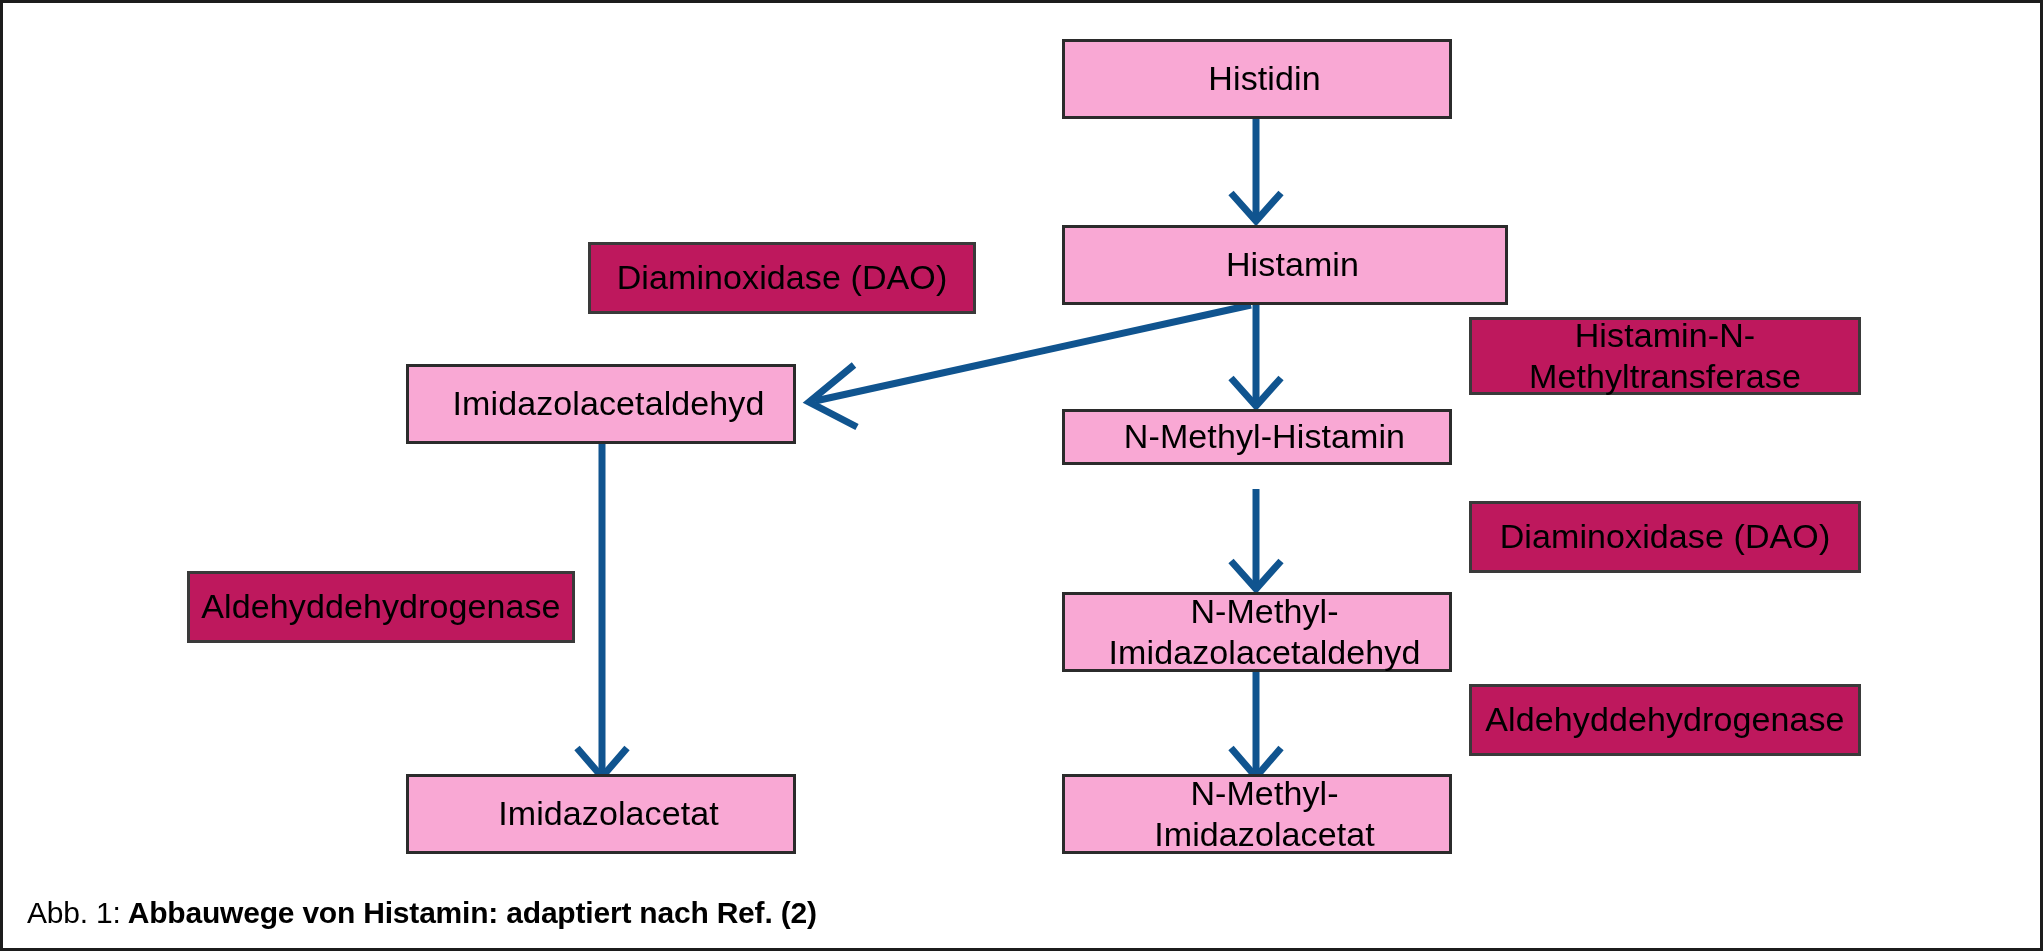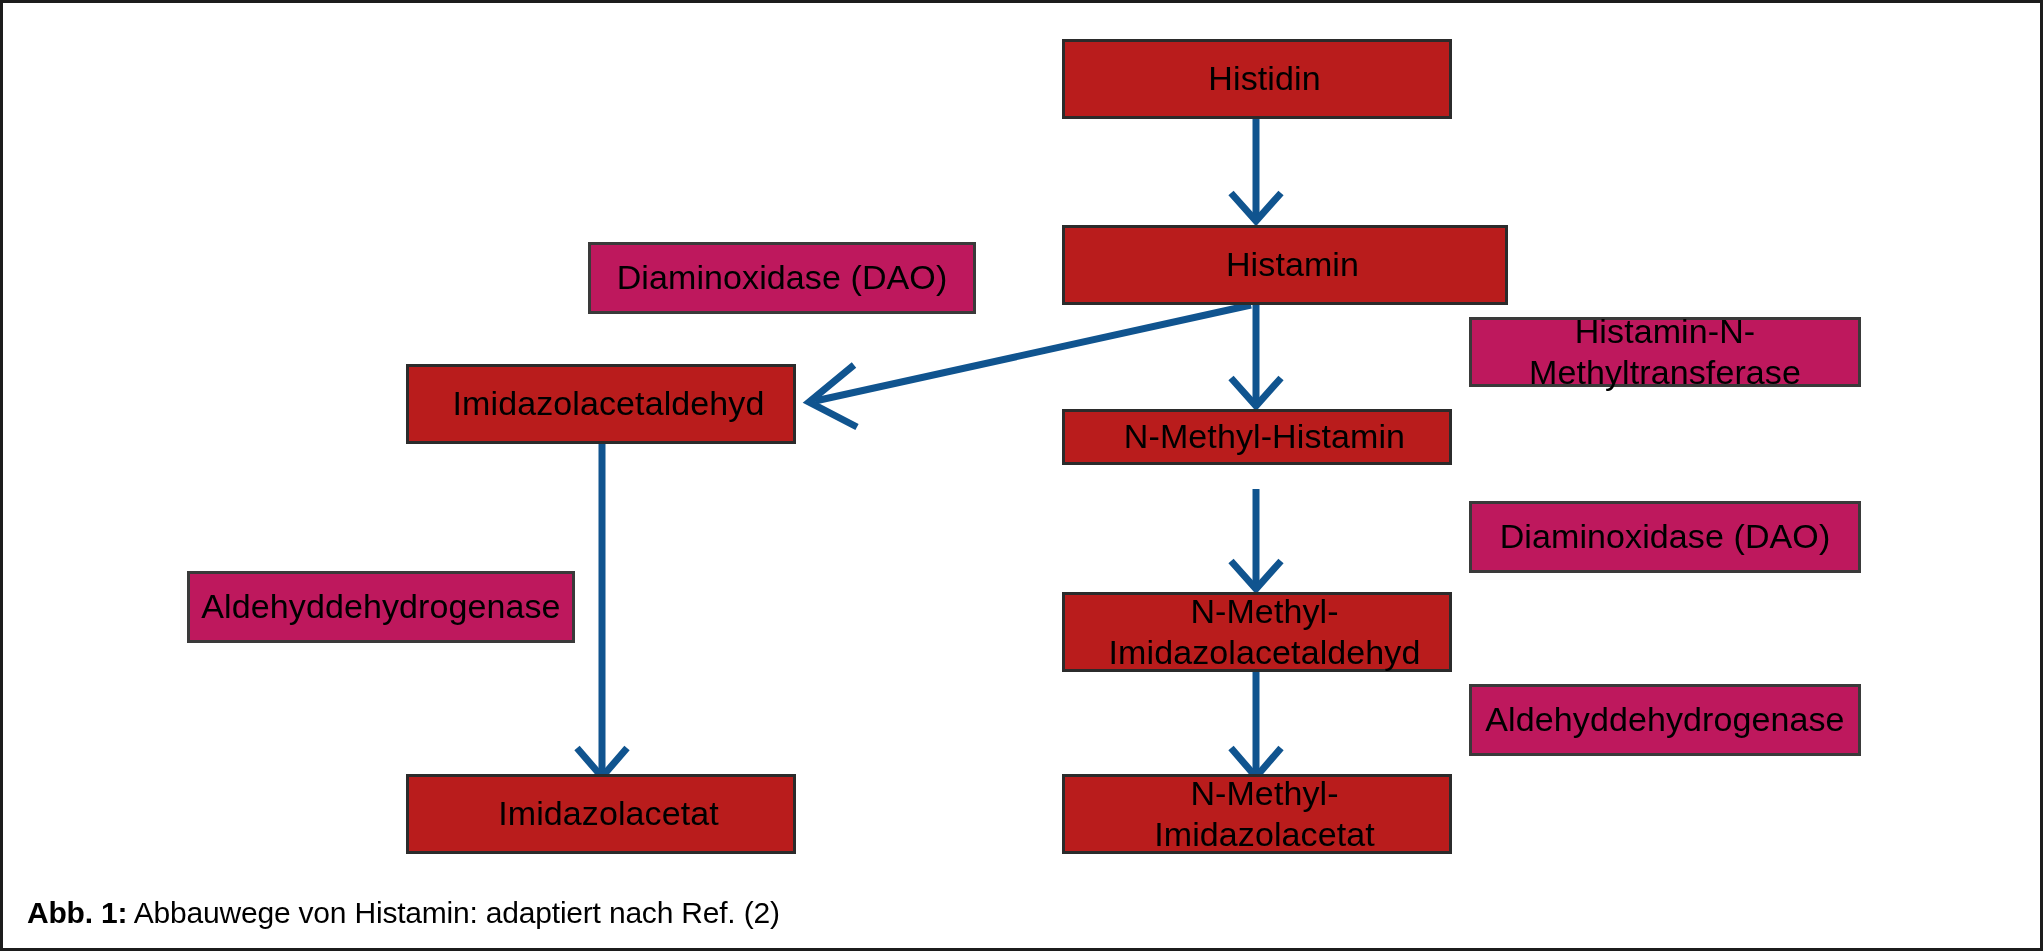--- a/index.html
+++ b/index.html
@@ -40,46 +40,46 @@
     border: 3px solid #2b2b2b;
     color: #000000;
     font-size: 34px;
     line-height: 1.22;
     letter-spacing: 0.1px;
     white-space: pre-line;
     z-index: 3;
   }
 
   .node.metabolite {
-    background: #b91c1c;
+    background: #f9a8d4;
     padding-left: 15px;
   }
 
   .node.enzyme {
     background: #be185d;
     border-color: #3a3a3a;
   }
 
   
   #caption {
     position: absolute;
     left: 24px;
     bottom: 18px;
     font-family: "Liberation Sans", sans-serif;
     font-size: 30px;
     color: #000000;
     white-space: nowrap;
     letter-spacing: -0.2px;
   }
   #caption .cap-label {
-    font-weight: bold;
+    font-weight: normal;
     margin-top: 32px;
   }
   #caption .cap-text {
-    font-weight: normal;
+    font-weight: bold;
     margin-top: 24px;
   }
 
   svg line, svg polyline, svg path {
     shape-rendering: geometricPrecision;
   }
 </style>
 </head>
 <body>
 
@@ -131,21 +131,21 @@
   <div class="node metabolite" style="left:1059px; top:589px; width:390px; height:80px;">N-Methyl-
 Imidazolacetaldehyd</div>
 
   <div class="node metabolite" style="left:1059px; top:771px; width:390px; height:80px;">N-Methyl-
 Imidazolacetat</div>
 
   <div class="node enzyme" style="left:585px; top:239px; width:388px; height:72px;">Diaminoxidase (DAO)</div>
 
   <div class="node enzyme" style="left:184px; top:568px; width:388px; height:72px;">Aldehyddehydrogenase</div>
 
-  <div class="node enzyme" style="left:1466px; top:314px; width:392px; height:70px;">Histamin-N-
+  <div class="node enzyme" style="left:1466px; top:314px; width:392px; height:78px;">Histamin-N-
 Methyltransferase</div>
 
   <div class="node enzyme" style="left:1466px; top:498px; width:392px; height:72px;">Diaminoxidase (DAO)</div>
 
   <div class="node enzyme" style="left:1466px; top:681px; width:392px; height:72px;">Aldehyddehydrogenase</div>
 
   <div id="caption">
     <span class="cap-label">Abb. 1:</span><span class="cap-text"> Abbauwege von Histamin: adaptiert nach Ref. (2)</span>
   </div>
 

